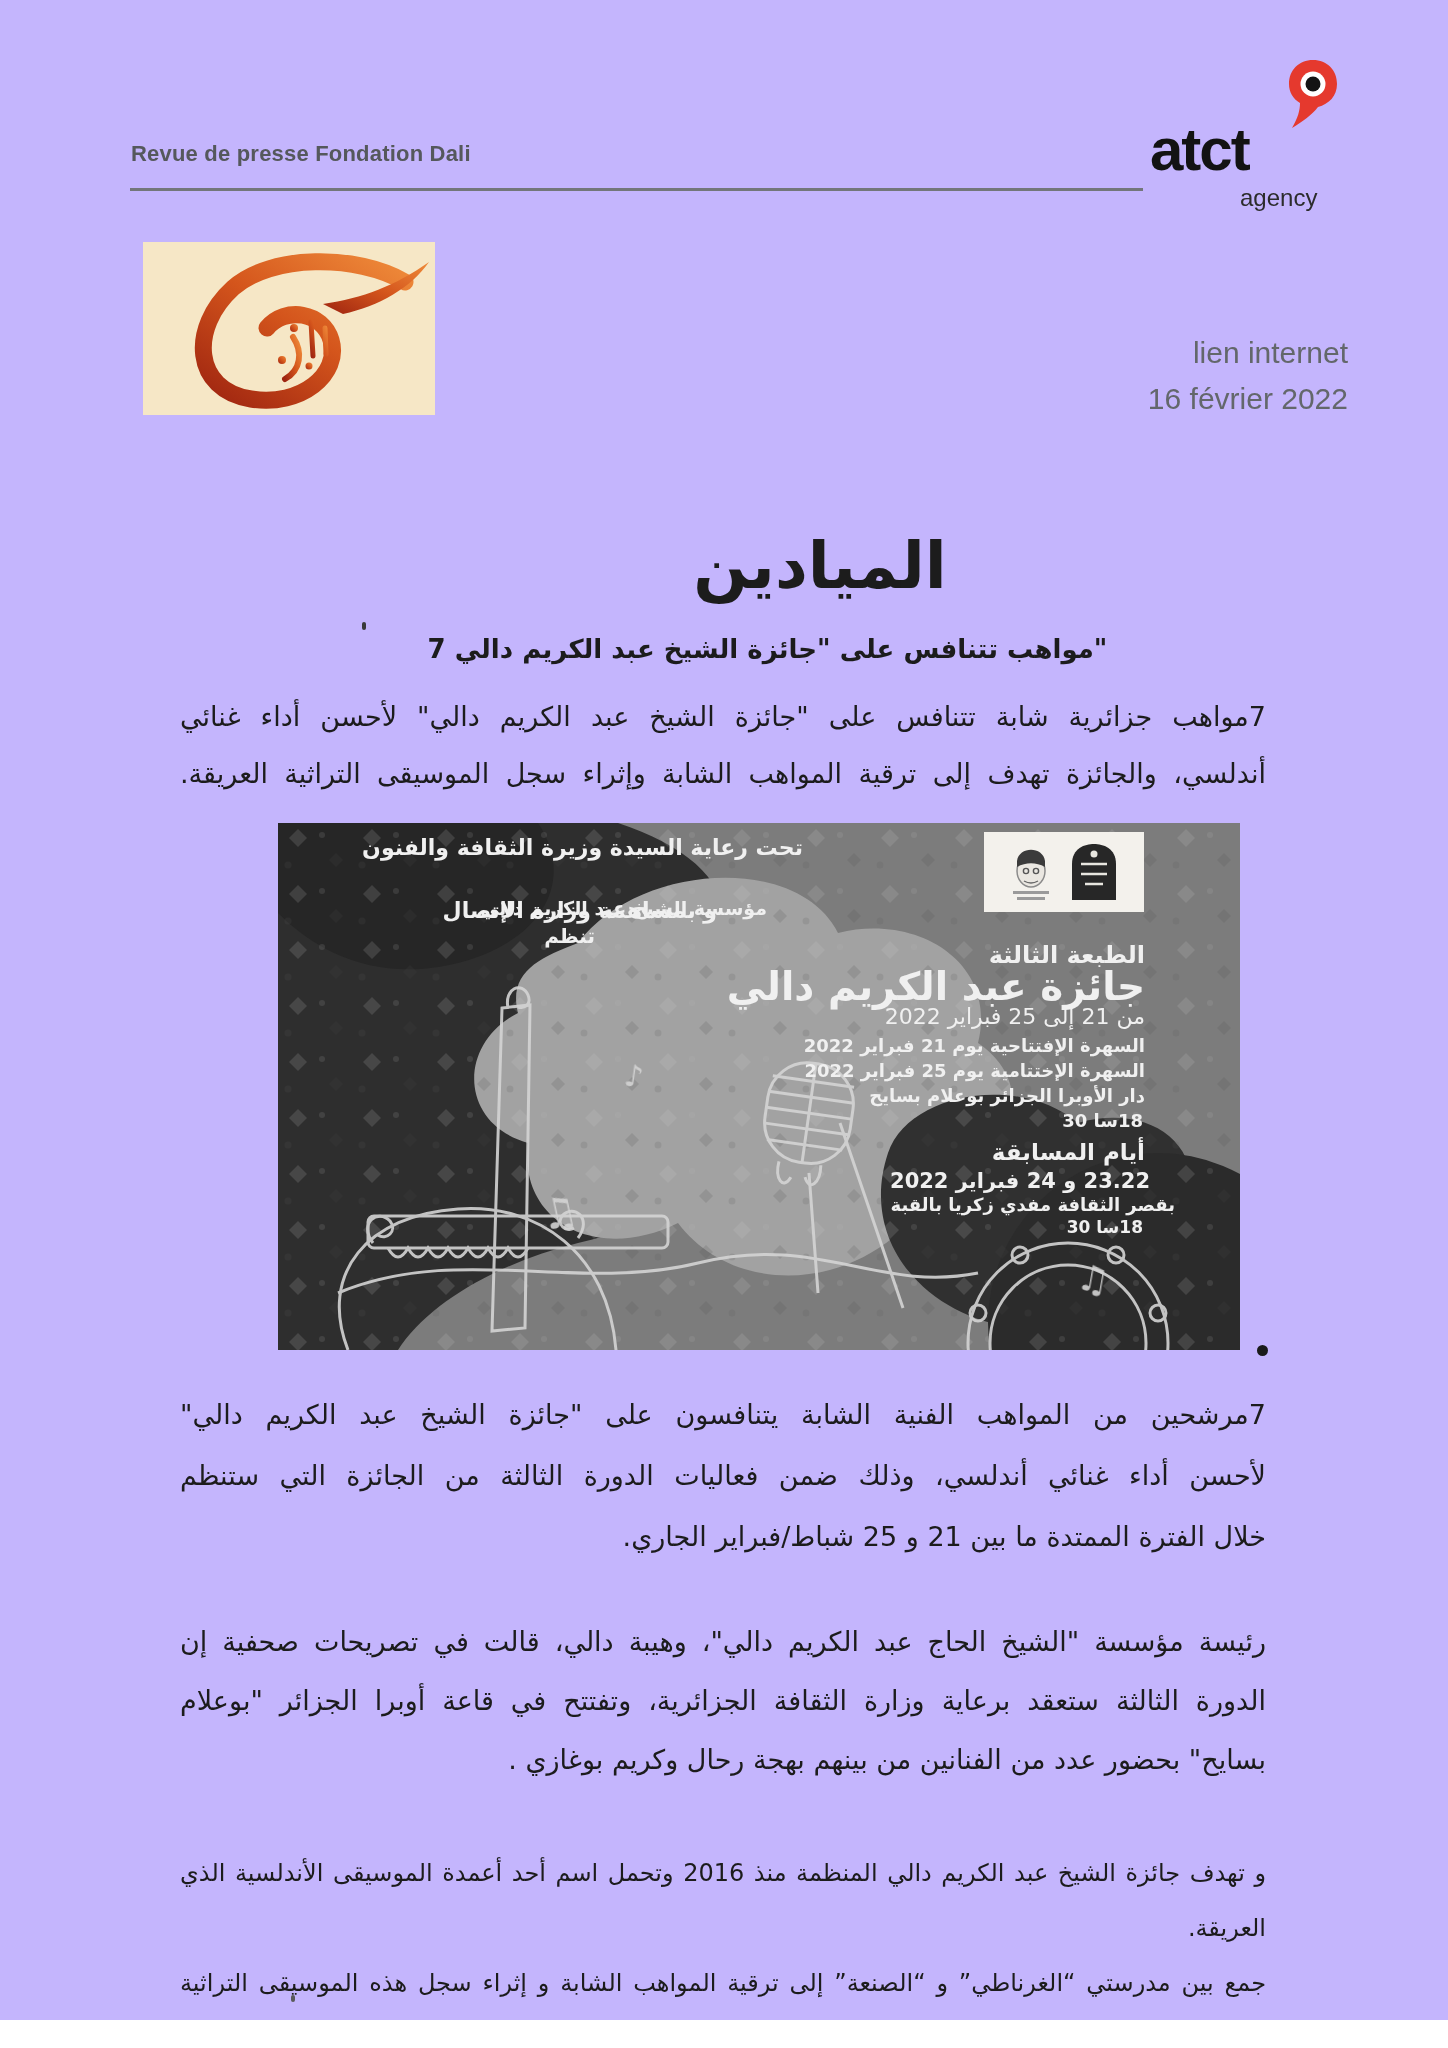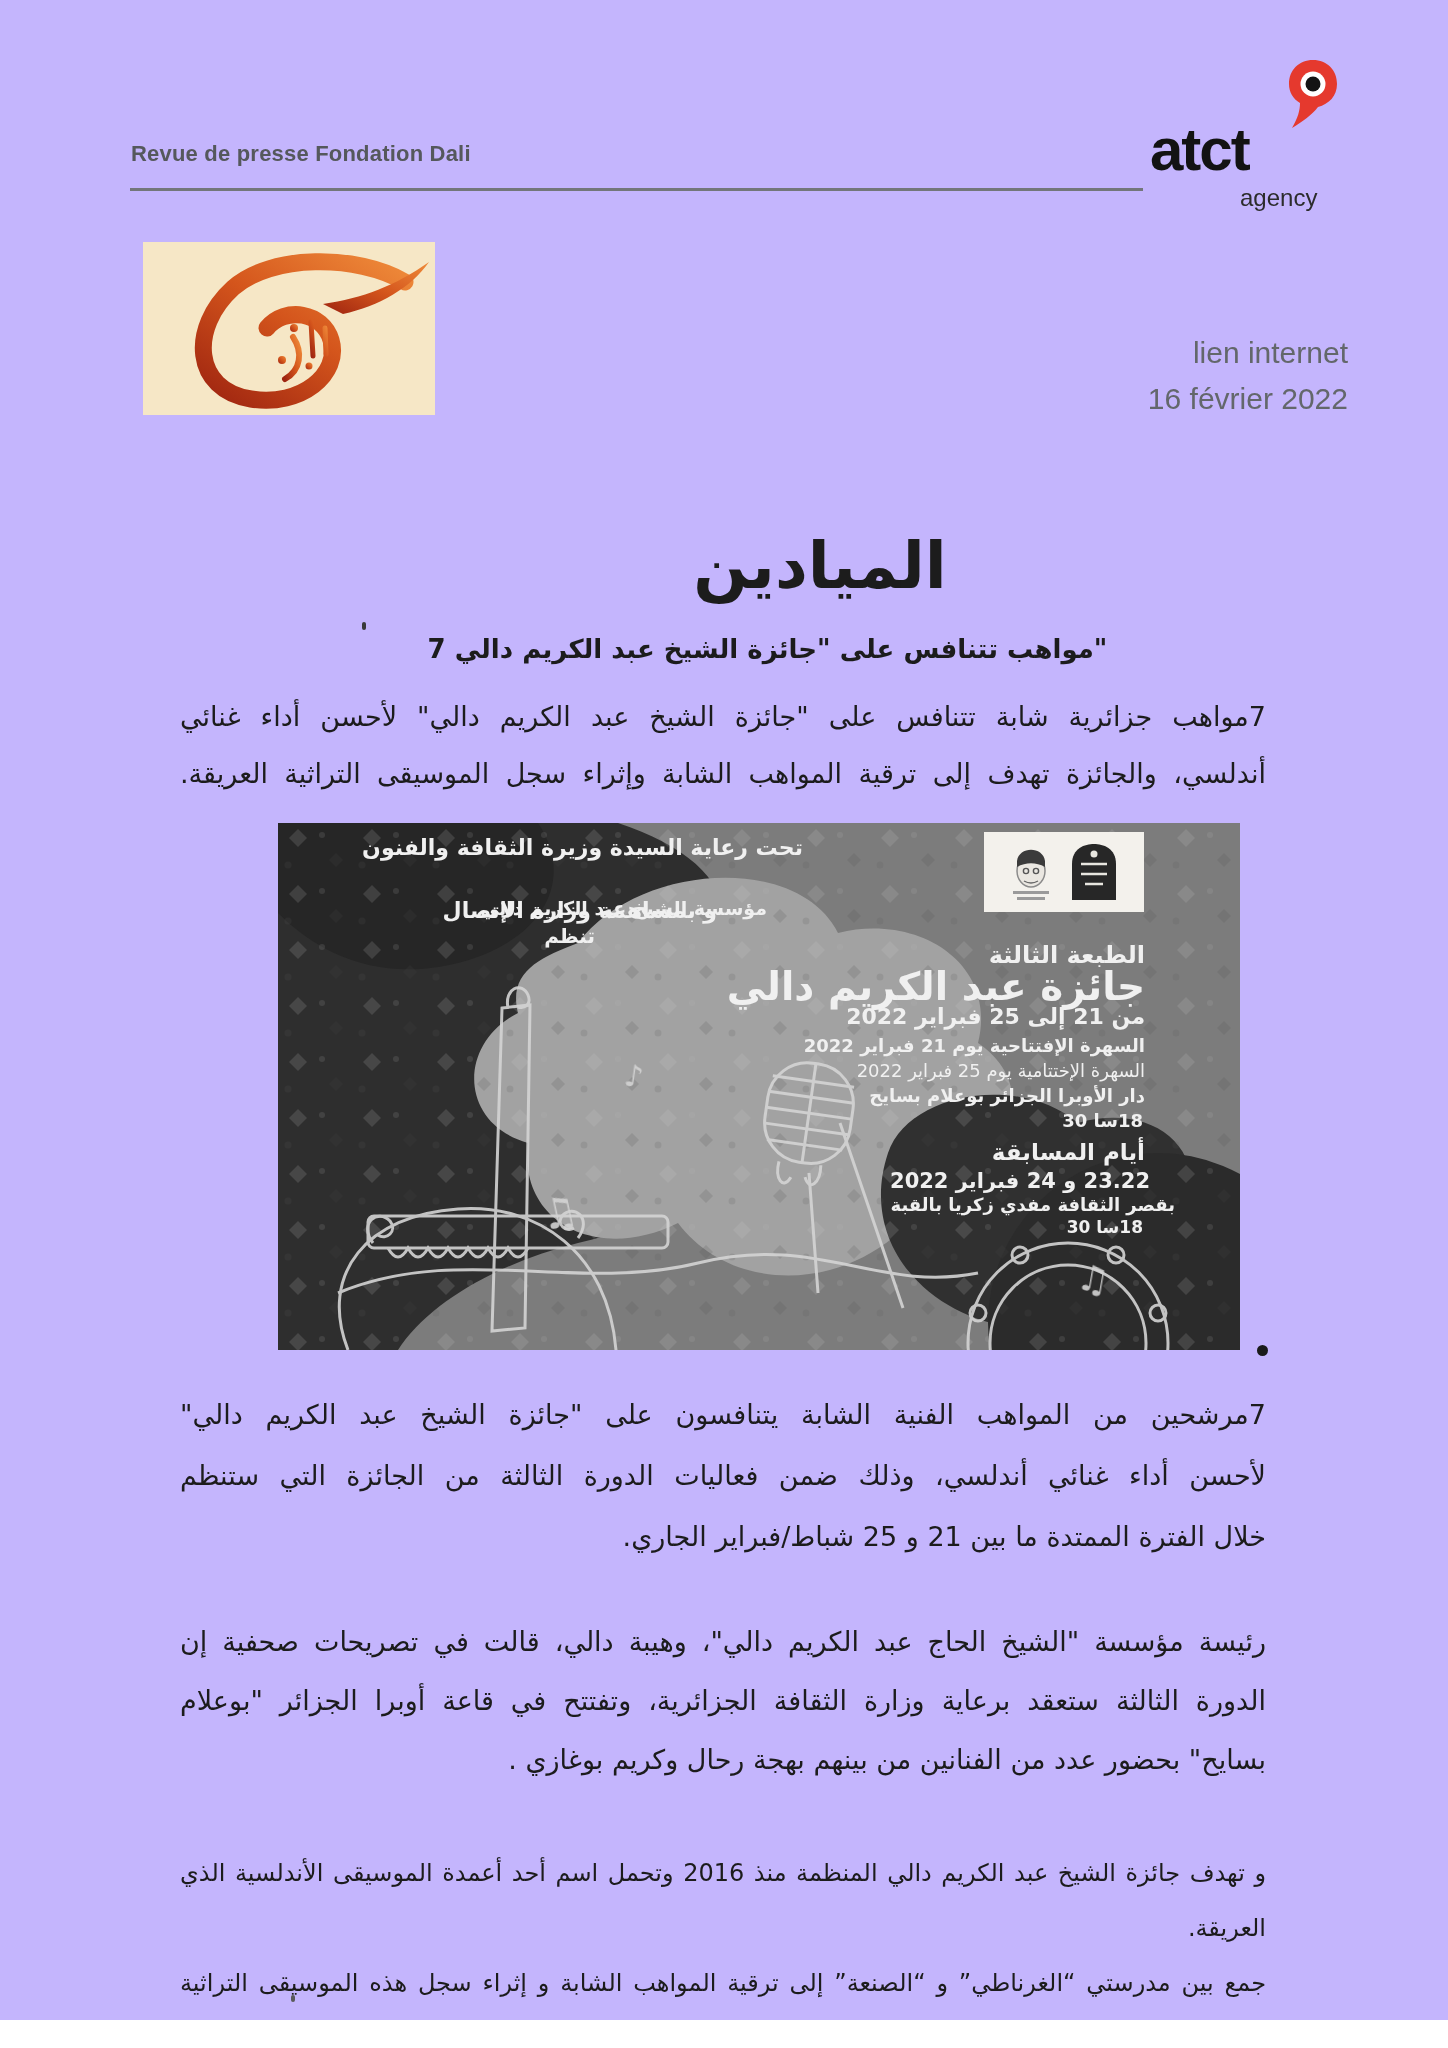--- a/index.html
+++ b/index.html
@@ -41,23 +41,23 @@
   .poster-art{position:absolute;left:0;top:0;width:962px;height:527px;}
   .poster-logobox{position:absolute;left:706px;top:9px;width:160px;height:80px;background:#f3f1ec;
                   display:flex;align-items:center;justify-content:center;gap:12px;}
   .pl{position:absolute;direction:rtl;white-space:nowrap;color:#f0f0f0;font-family:"DejaVu Sans",sans-serif;}
   .pl0{top:12px;right:437px;font-size:22px;font-weight:700;}
   .pl1{top:43px;right:523px;font-size:22px;font-weight:700;margin-top:32px;}
   .pl2{top:74px;right:473px;font-size:19px;font-weight:700;}
   .pl3{top:101px;right:645px;font-size:20px;font-weight:700;}
   .pl4{top:118px;right:95px;font-size:24px;font-weight:700;}
   .pl5{top:141px;right:95px;font-size:39px;font-weight:700;}
-  .pl6{top:181px;right:95px;font-size:22px;font-weight:700;}
+  .pl6{top:181px;right:95px;font-size:22px;font-weight:400;}
   .pl7{top:212px;right:95px;font-size:18px;font-weight:600;}
-  .pl8{top:237px;right:95px;font-size:18px;font-weight:400;}
+  .pl8{top:237px;right:95px;font-size:18px;font-weight:700;}
   .pl9{top:262px;right:95px;font-size:18px;font-weight:600;}
   .pl10{top:287px;right:97px;font-size:18px;font-weight:700;}
   .pl11{top:316px;right:95px;font-size:23px;font-weight:700;}
   .pl12{top:346px;right:90px;font-size:21px;font-weight:700;}
   .pl13{top:371px;right:65px;font-size:18px;font-weight:600;}
   .pl14{top:394px;right:97px;font-size:17px;font-weight:700;}
 </style>
 </head>
 <body>
 

